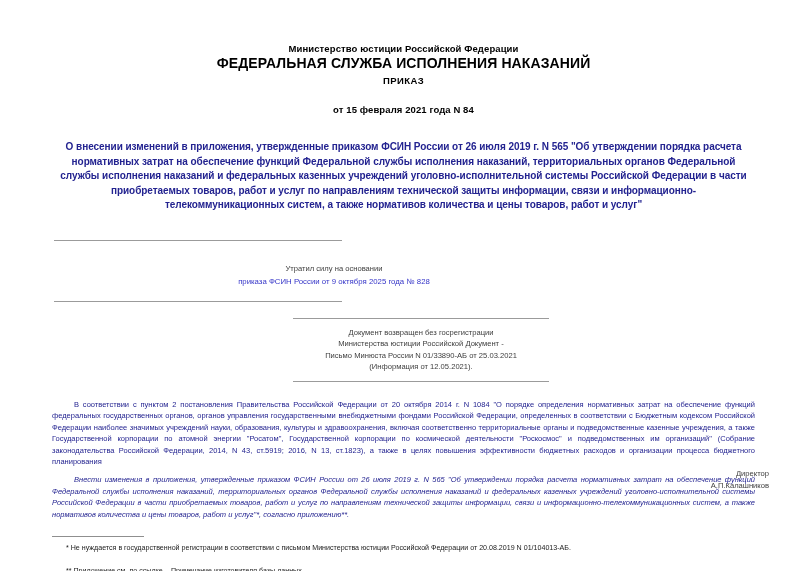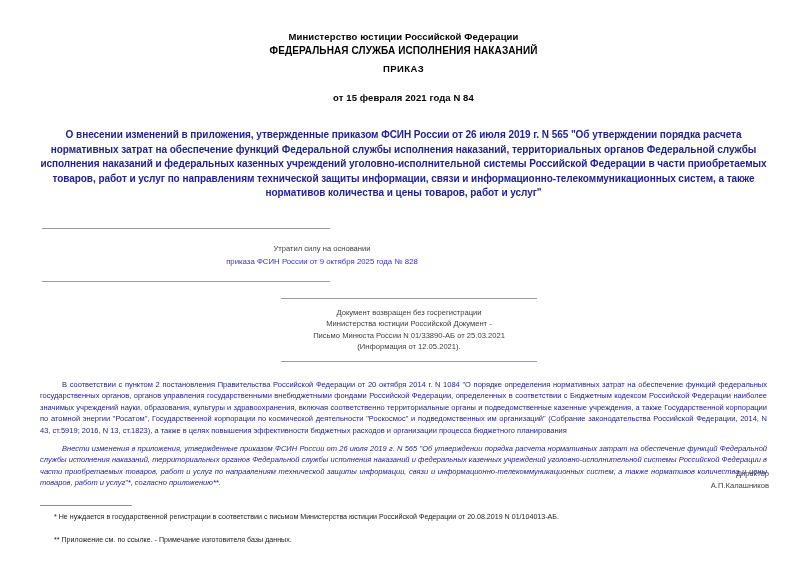--- a/index.html
+++ b/index.html
@@ -13,38 +13,38 @@
     height: 571px;
     font-family: "Liberation Sans", "DejaVu Sans", sans-serif;
     color: #000000;
     overflow: hidden;
     position: relative;
   }
   .page {
     width: 807px;
     height: 571px;
     box-sizing: border-box;
-    padding: 4px;
+    padding: 16px;
     position: relative;
   }
 
   
   .header {
     text-align: center;
     padding-top: 26px;
   }
   .header-ministry {
     font-size: 9.5px;
     font-weight: bold;
     color: #000000;
     line-height: 14px;
     letter-spacing: 0.1px;
   }
   .header-service {
-    font-size: 10px;
+    font-size: 14px;
     font-weight: bold;
     color: #000000;
     line-height: 14px;
     letter-spacing: 0.1px;
   }
   .header-doctype {
     font-size: 9.5px;
     font-weight: bold;
     color: #000000;
     margin-top: 5px;
@@ -81,21 +81,21 @@
     margin-left: 38px;
   }
   .rule-center {
     width: 256px;
     margin-left: 277px;
   }
 
   
   .annot-repealed {
     text-align: center;
-    margin-top: 14px;
+    margin-top: 22px;
     margin-left: 38px;
     width: 560px;
   }
   .annot-repealed .line1 {
     font-size: 7.6px;
     color: #3d3d3d;
     line-height: 11px;
   }
   .annot-repealed .line2 {
     font-size: 7.8px;

